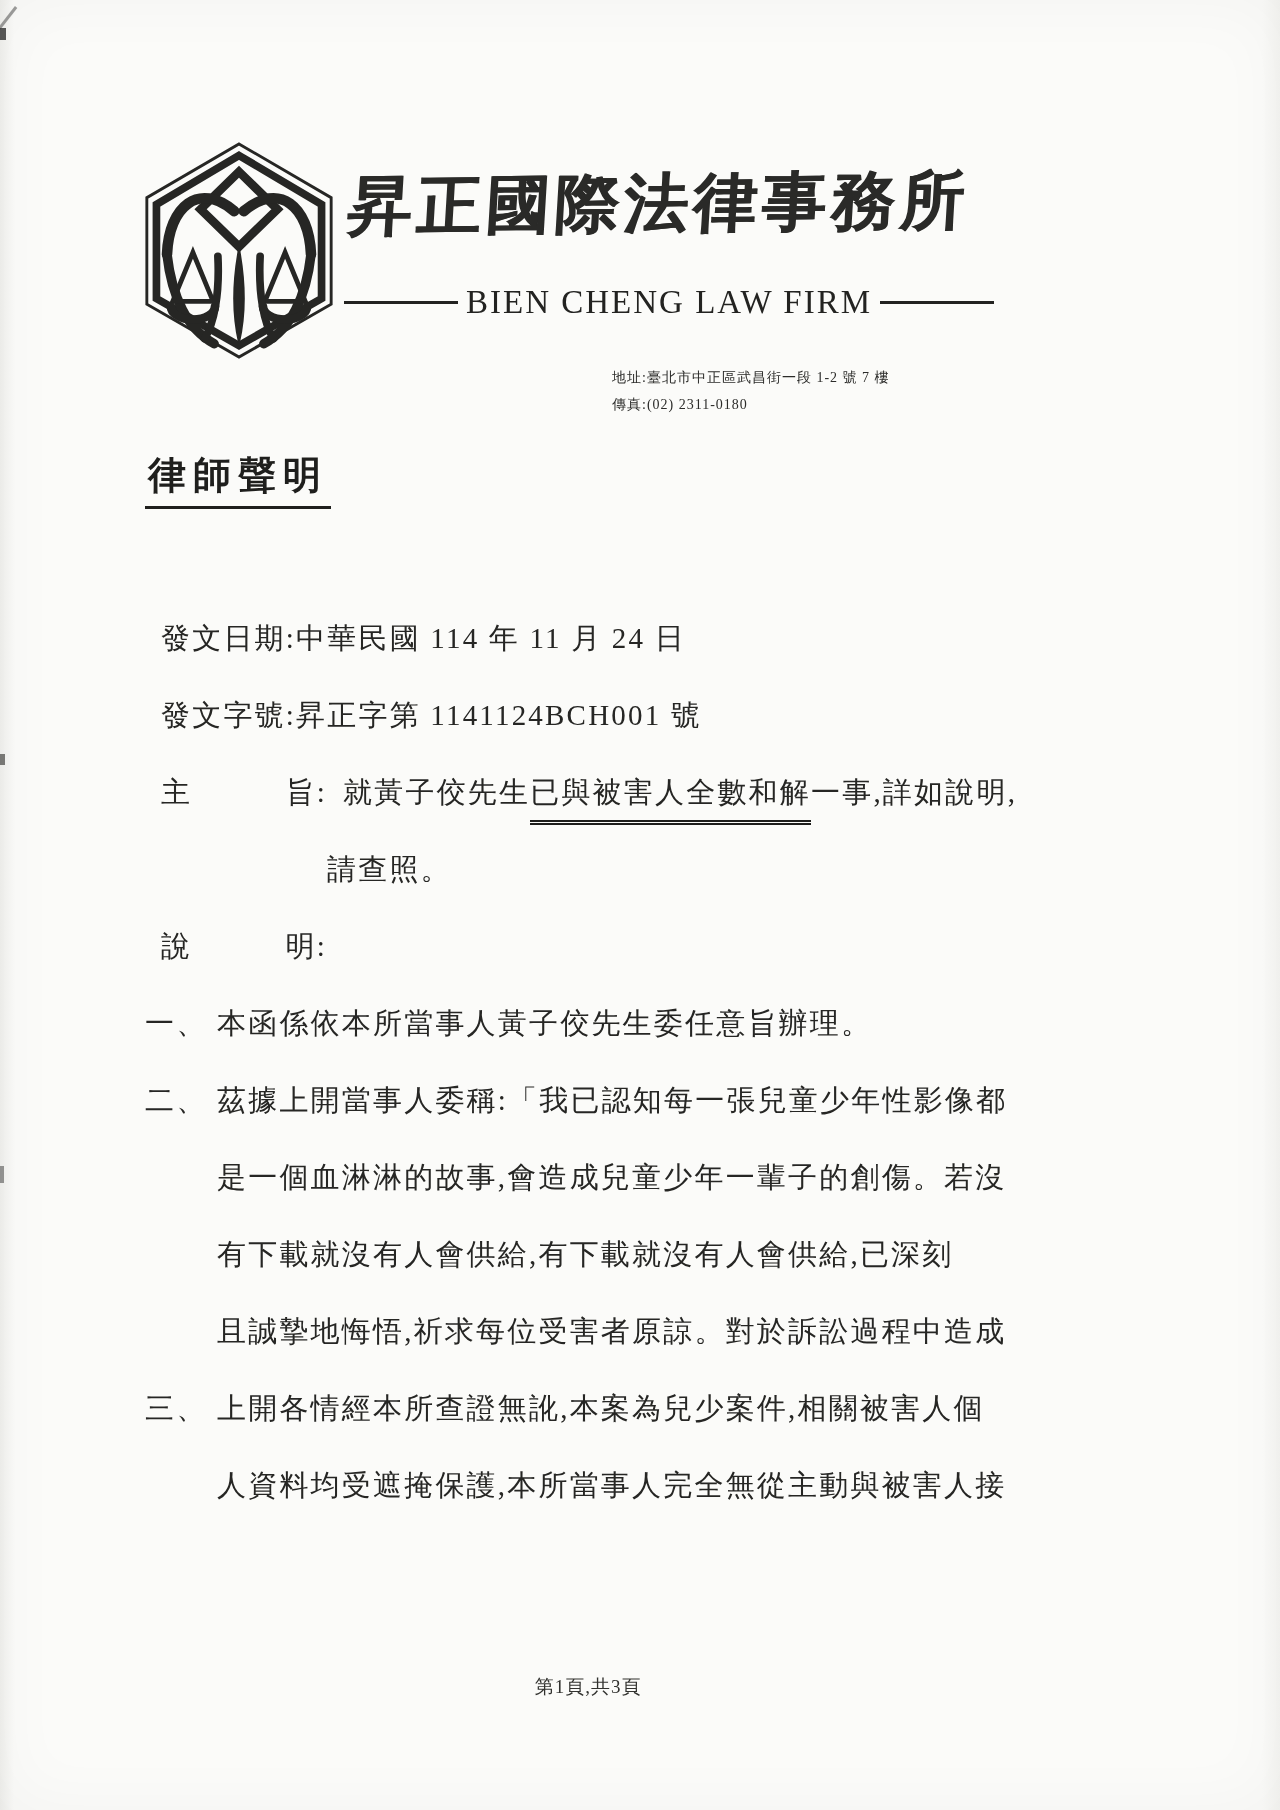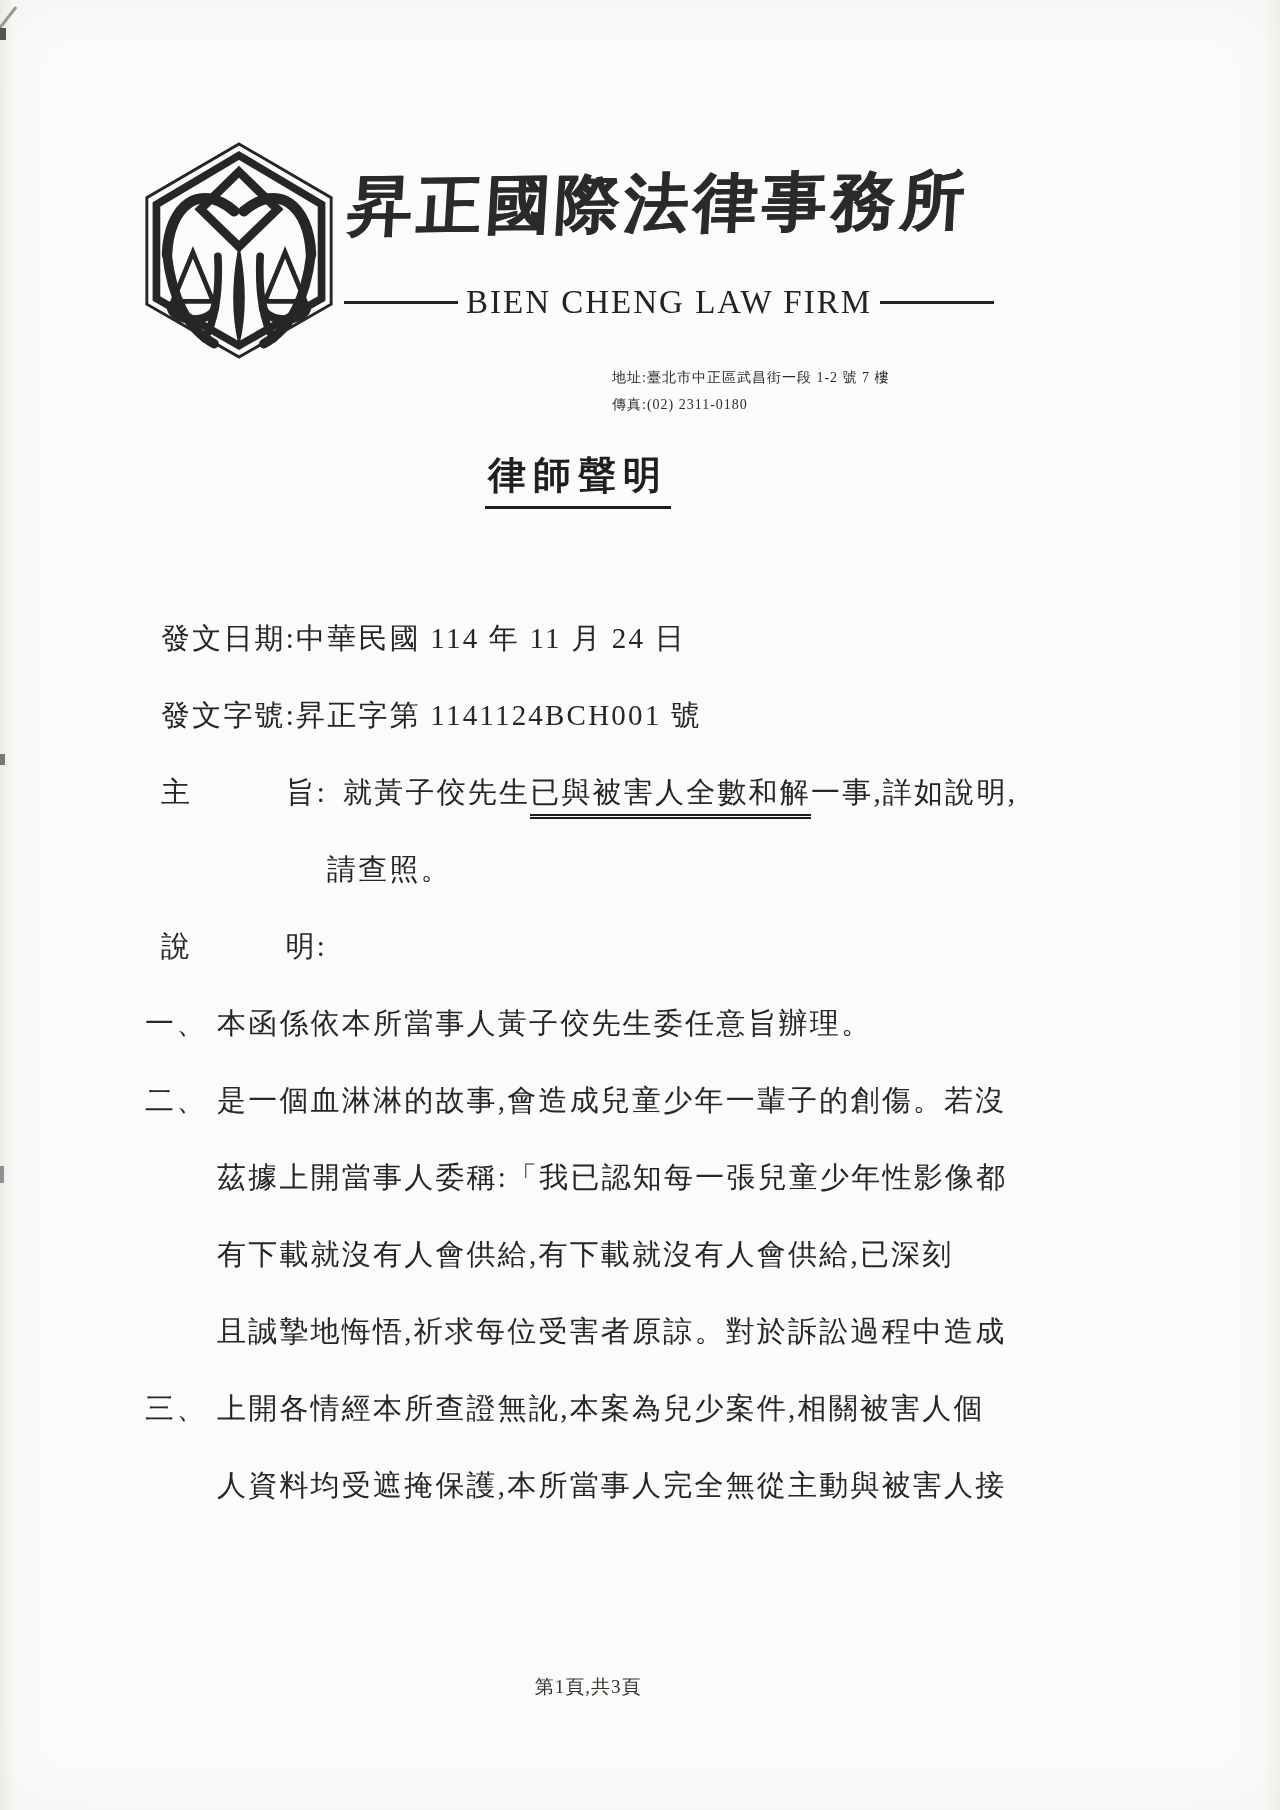--- a/index.html
+++ b/index.html
@@ -34,36 +34,36 @@
     display:flex; align-items:center; gap:8px;
     font-size:33px; letter-spacing:2px; color:#232321; white-space:nowrap;
   }
   .brand-en .rule { flex:1; height:3px; background:#232321; }
 
   .contact {
     position:absolute; left:612px; top:364px;
     font-size:14px; line-height:27px; letter-spacing:1px; color:#2b2b29;
   }
 
-  .doc-title { position:absolute; left:145px; top:450px; width:866px; text-align:center; }
+  .doc-title { position:absolute; left:145px; top:450px; width:866px; text-align:left; }
   .doc-title span {
     display:inline-block; font-size:38px; font-weight:700; letter-spacing:7px;
     color:#1f1f1d; border-bottom:3px solid #1f1f1d; padding:0 3px 5px 3px;
   }
 
   
   .doc-body {
     position:absolute; left:145px; top:600px; width:868px;
     font-size:29px; letter-spacing:2.2px; color:#262624;
   }
   .line { line-height:77px; white-space:nowrap;margin-left:16px; }
   .label-pair { width:166px; flex:none; display:flex; justify-content:space-between; }
   .row { display:flex; }
   .hang-indent { padding-left:166px; }
-  .dbl-underline { border-bottom:5px double #1d1d1b; padding-bottom:6px; }
+  .dbl-underline { border-bottom:5px double #1d1d1b; padding-bottom:12px; }
   .item { display:flex; }
   .item-no { width:56px; flex:none; line-height:77px; white-space:nowrap; }
   .item-lines { flex:1; }
 
   .page-footer {
     position:absolute; left:155px; top:1672px; width:866px;
     text-align:center; font-size:19px; letter-spacing:1px; line-height:30px; color:#32322f;
   }
 </style>
 </head>
@@ -136,22 +136,22 @@
     <div>
         <div class="item">
           <div class="item-no">一、</div>
           <div class="item-lines">
             <div class="line">本函係依本所當事人黃子佼先生委任意旨辦理。</div>
           </div>
         </div>
         <div class="item">
           <div class="item-no">二、</div>
           <div class="item-lines">
+            <div class="line">茲據上開當事人委稱:「我已認知每一張兒童少年性影像都</div>
             <div class="line">是一個血淋淋的故事,會造成兒童少年一輩子的創傷。若沒</div>
-            <div class="line">茲據上開當事人委稱:「我已認知每一張兒童少年性影像都</div>
             <div class="line">有下載就沒有人會供給,有下載就沒有人會供給,已深刻</div>
             <div class="line">且誠摯地悔悟,祈求每位受害者原諒。對於訴訟過程中造成</div>
           </div>
         </div>
         <div class="item">
           <div class="item-no">三、</div>
           <div class="item-lines">
             <div class="line">上開各情經本所查證無訛,本案為兒少案件,相關被害人個</div>
             <div class="line">人資料均受遮掩保護,本所當事人完全無從主動與被害人接</div>
           </div>

